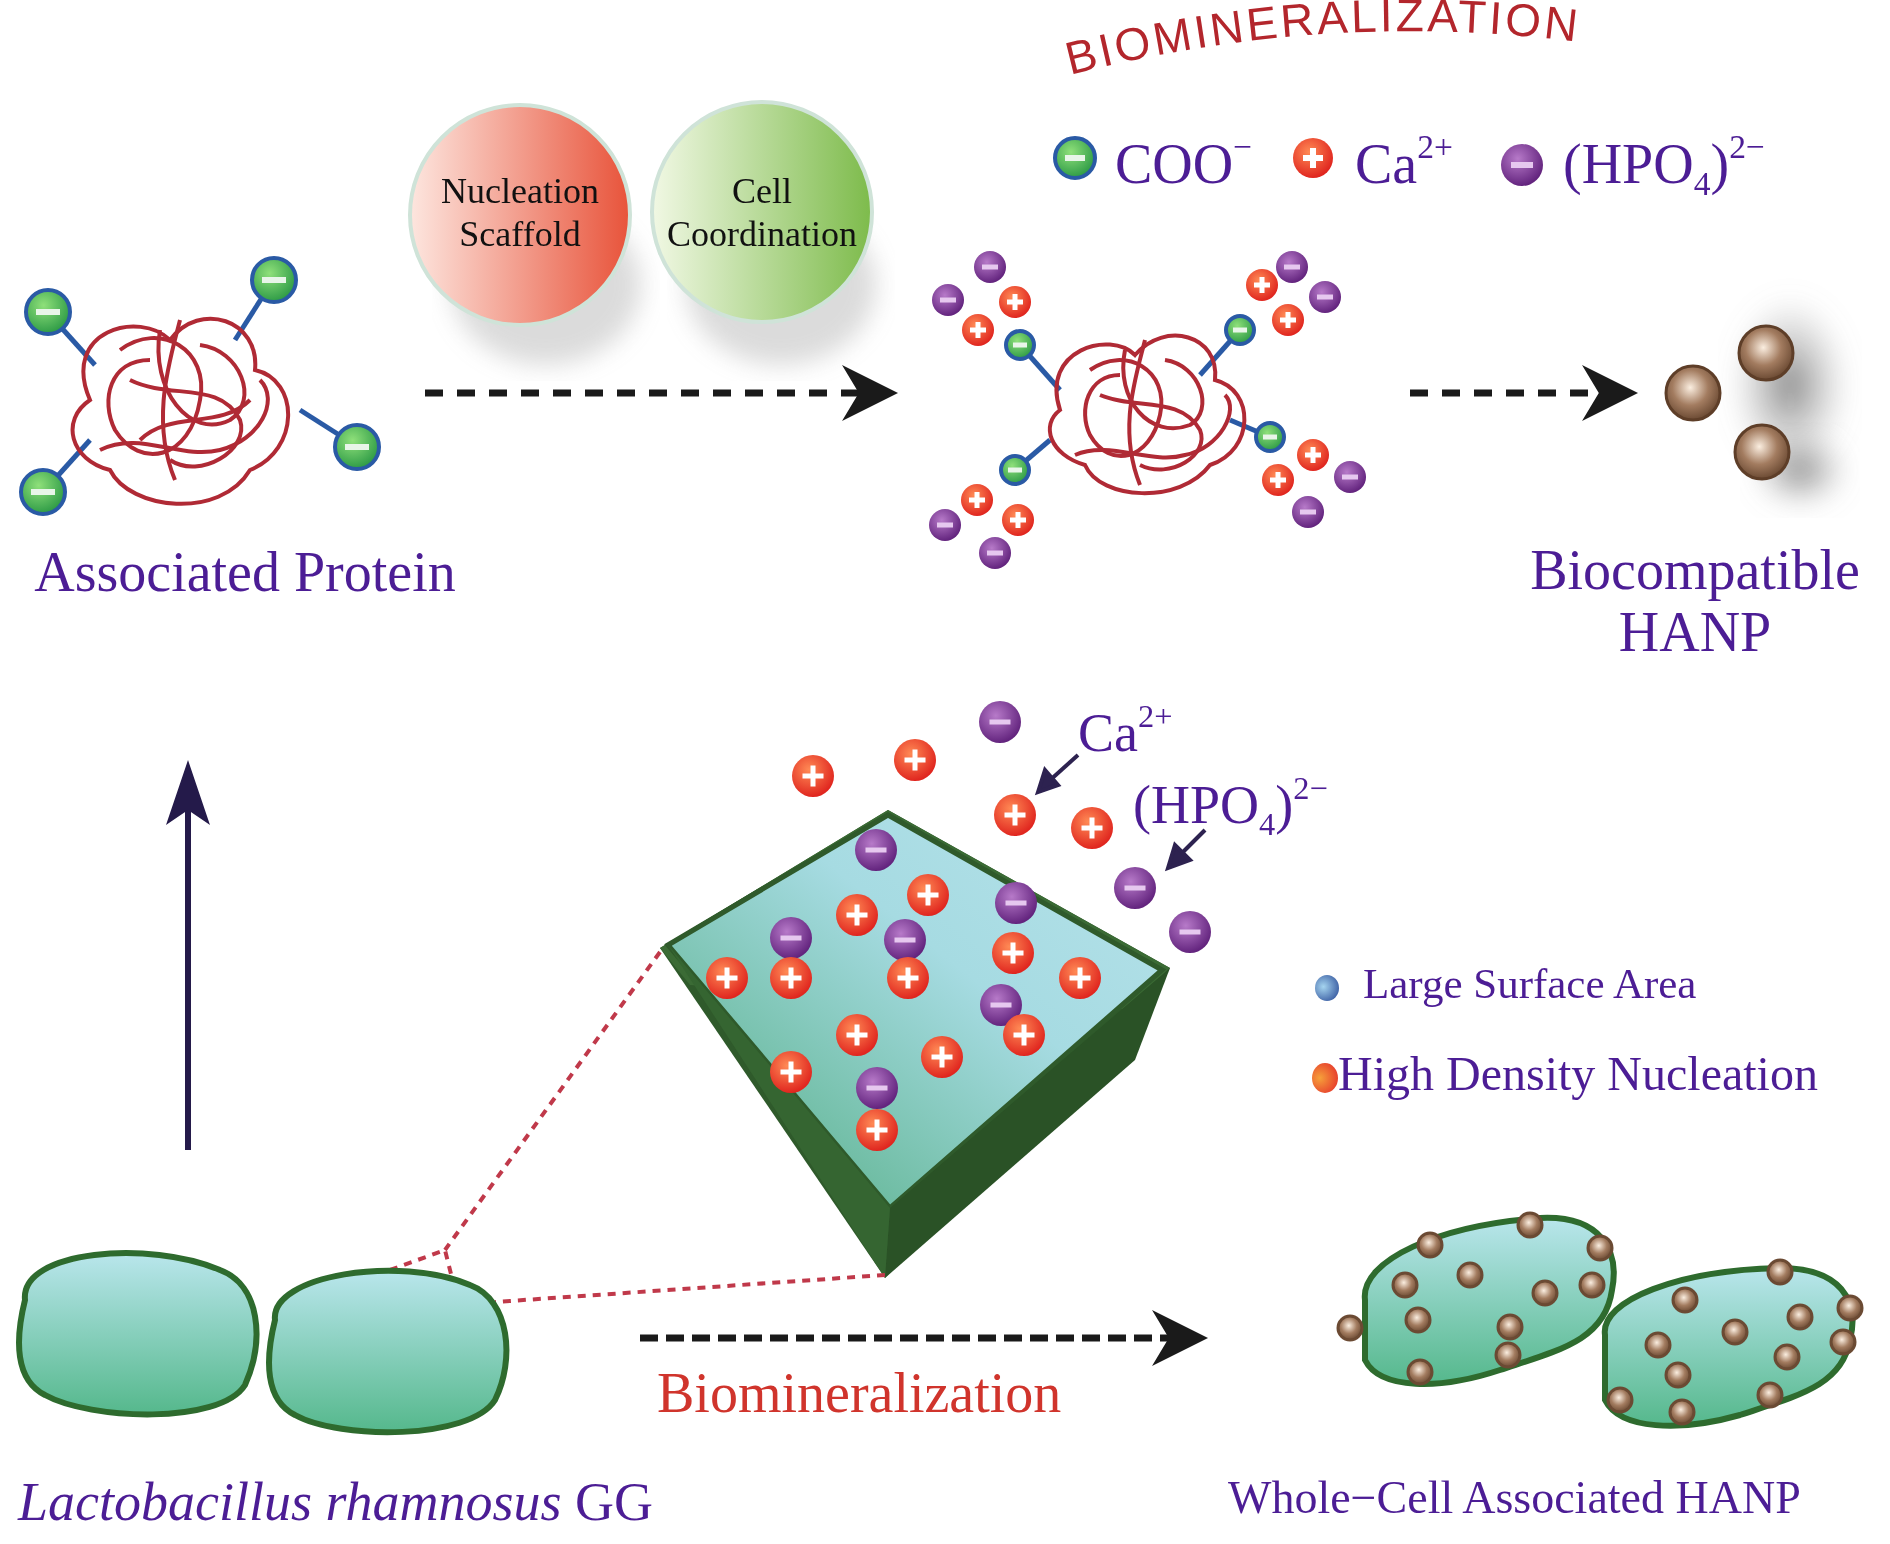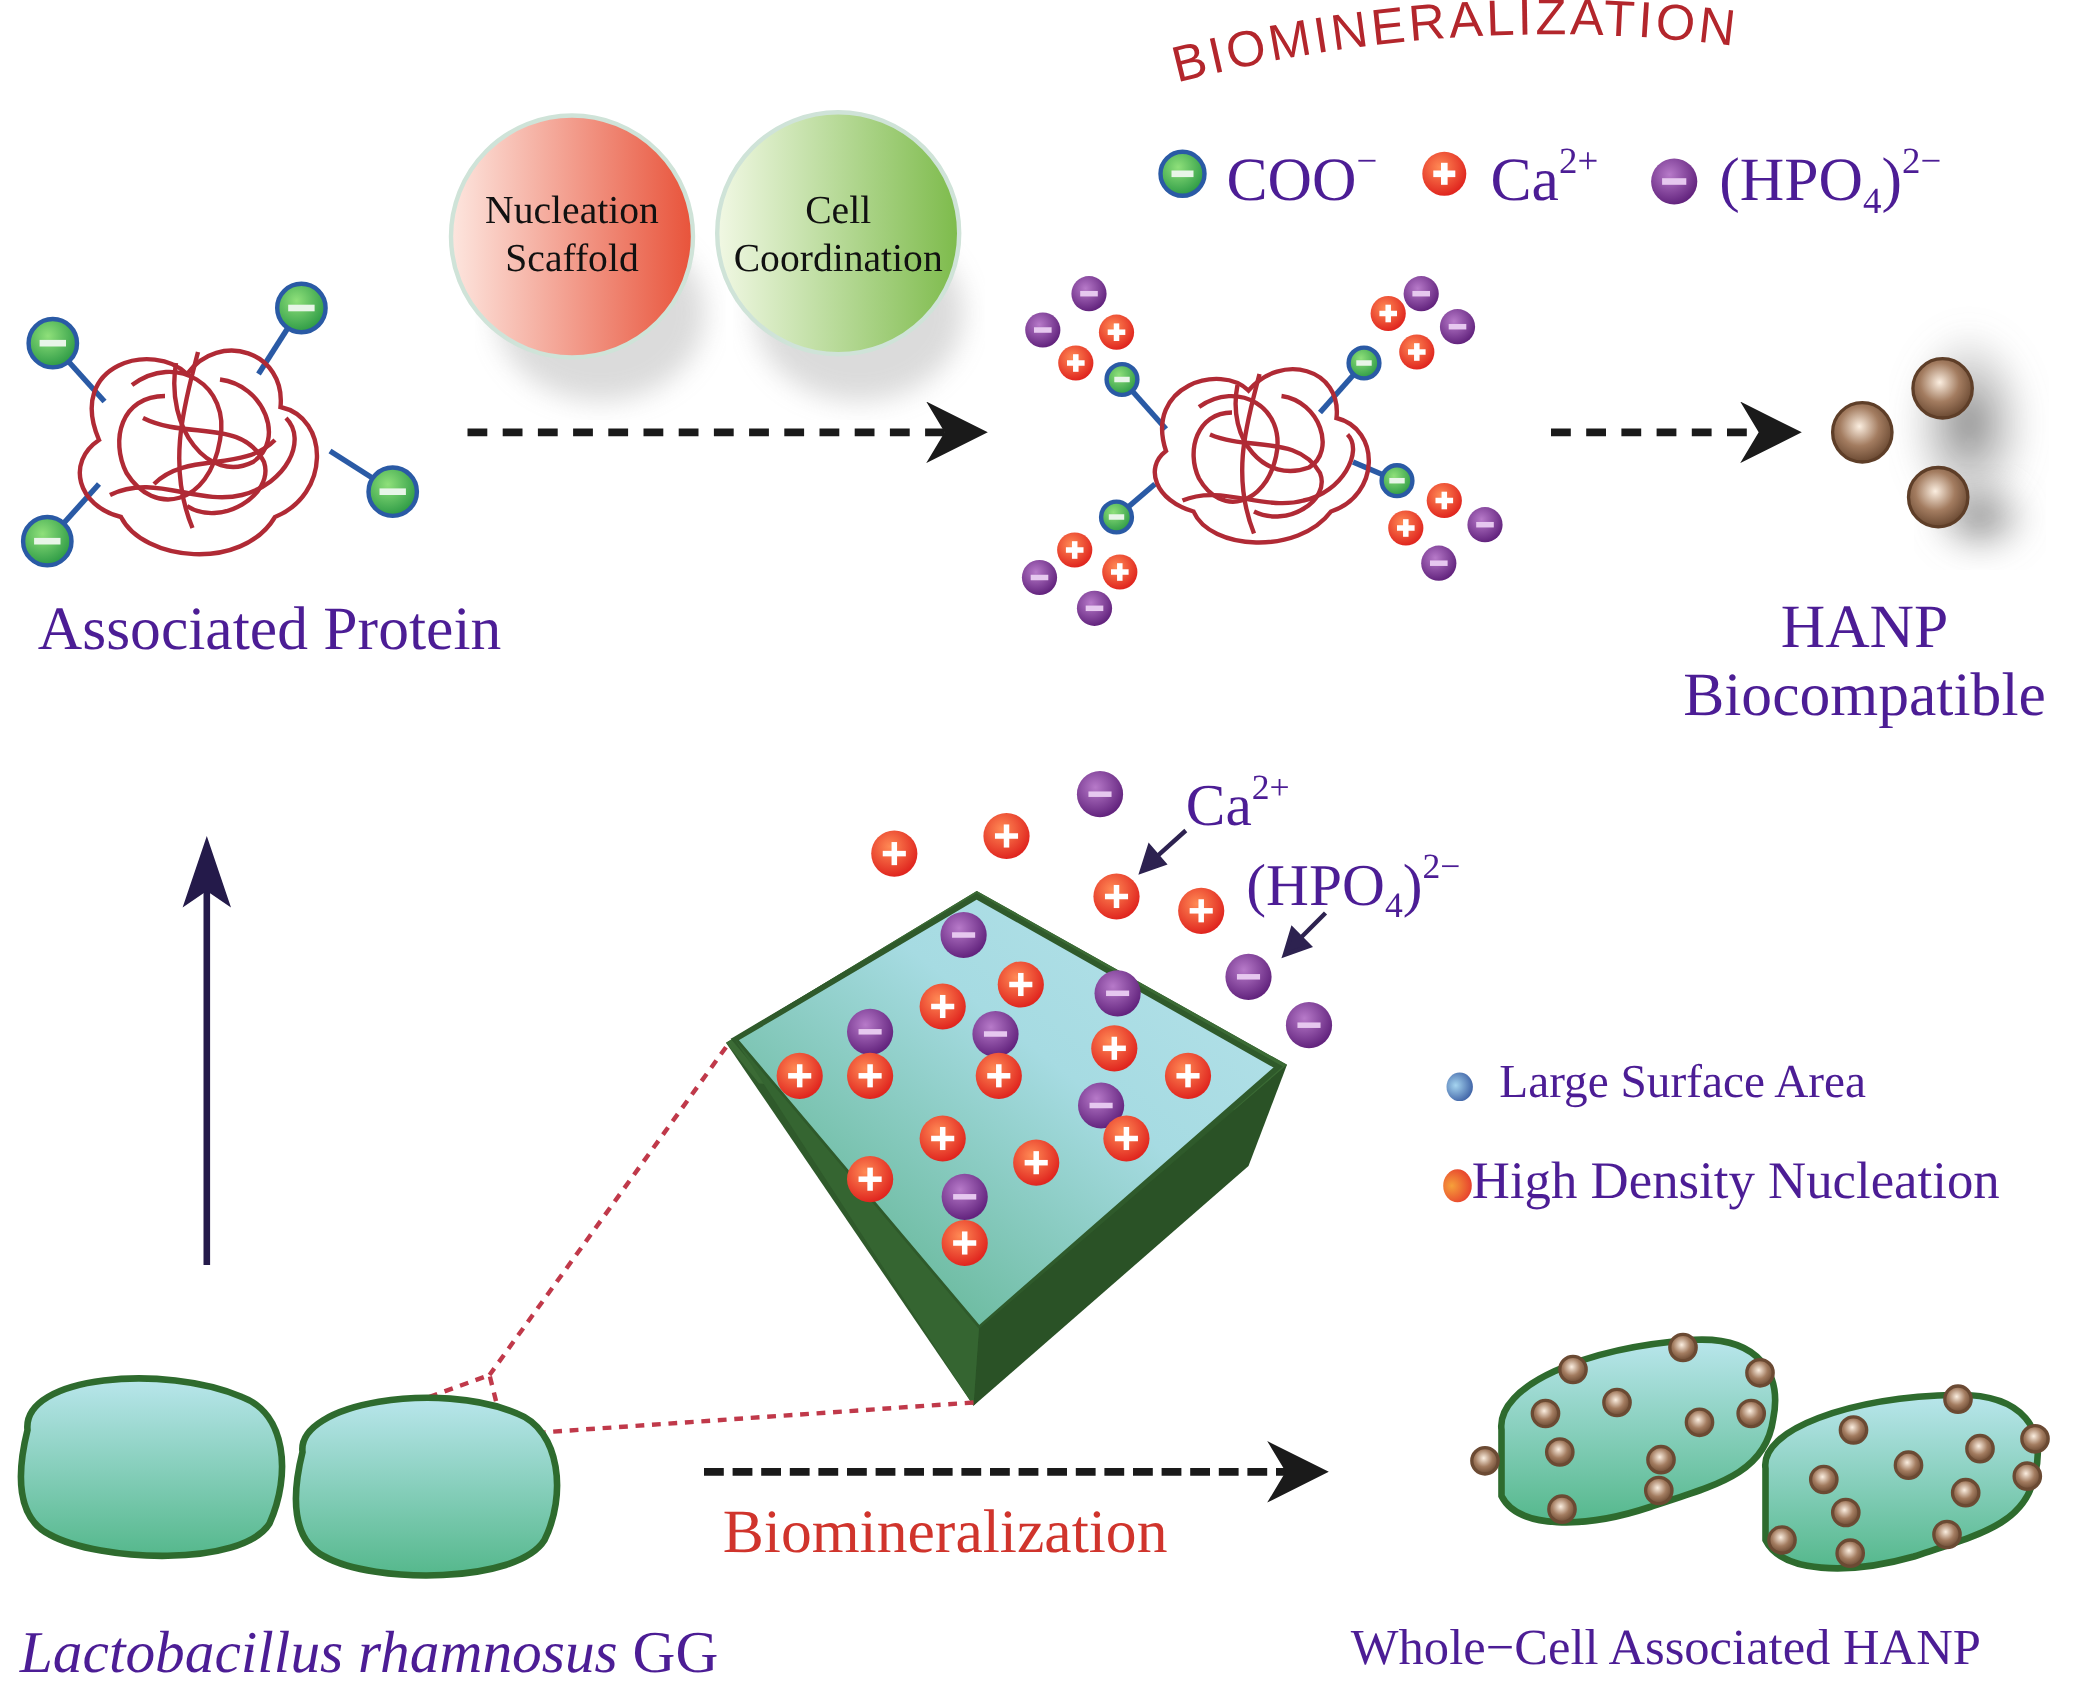--- a/index.html
+++ b/index.html
@@ -452,22 +452,22 @@
 <div class="bubble-text" style="left:652px;top:170px;width:220px;">
   <div>Cell</div>
   <div>Coordination</div>
 </div>
 
 <div class="lbl center" style="left:0px;top:540px;width:490px;font-size:56px;line-height:1.15;">
   <div>Associated Protein</div>
 </div>
 
 <div class="lbl center" style="left:1500px;top:540px;width:390px;font-size:56px;line-height:1.1;">
+  <div>Biocompatible</div>
   <div>HANP</div>
-  <div>Biocompatible</div>
 </div>
 
 <div class="lbl" style="left:1078px;top:700px;font-size:54px;"><span>Ca</span><span class="sup">2+</span></div>
 <div class="lbl" style="left:1133px;top:772px;font-size:54px;"><span>(HPO</span><span class="sub">4</span><span>)</span><span class="sup">2−</span></div>
 
 <div>
   <div style="position:absolute;left:1315px;top:975px;width:24px;height:26px;border-radius:50%;background:radial-gradient(circle at 35% 45%,#a5d4ef,#1f3f8f);"></div>
   <div class="lbl" style="left:1363px;top:962px;font-size:43px;">Large Surface Area</div>
   <div style="position:absolute;left:1312px;top:1063px;width:26px;height:30px;border-radius:50%;background:radial-gradient(circle at 30% 50%,#f6a03a,#e3262a);"></div>
   <div class="lbl" style="left:1338px;top:1050px;font-size:48px;">High Density Nucleation</div>

